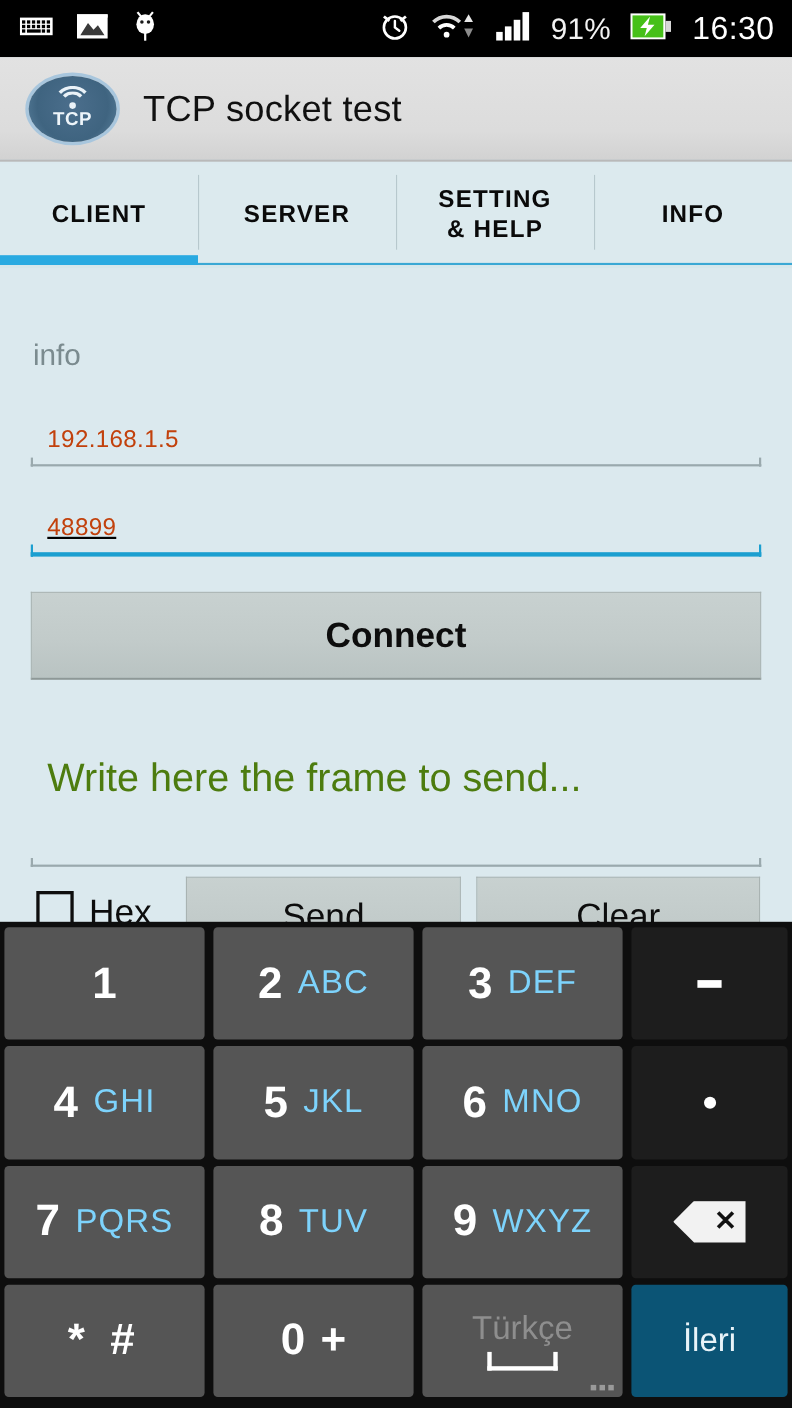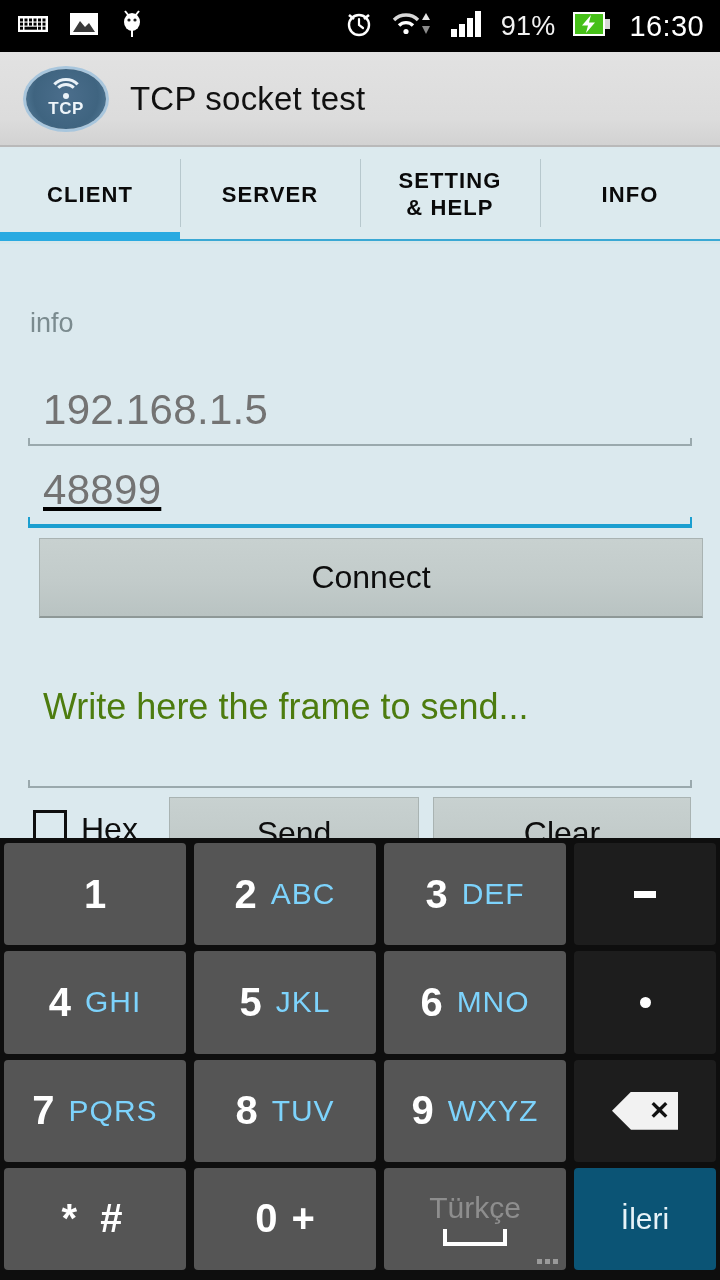--- a/index.html
+++ b/index.html
@@ -171,22 +171,22 @@
     left: 30px; top: 308px;
     color: #7b8b8f;
     font-size: 27px;
   }
   .field {
     position: absolute;
     left: 28px;
     width: 664px;
   }
   .field .value {
-    color: #737373;
-    font-size: 42px;
+    color: #c2410c;
+    font-size: 22px;
     padding-left: 15px;
     letter-spacing: 0.3px;
   }
   .field .placeholder {
     color: #4d7c0f;
     font-size: 36px;
     padding-left: 15px;
   }
   .underline {
     margin-top: 10px;
@@ -222,23 +222,24 @@
     background: linear-gradient(to bottom, #c8d1d0 0%, #c2cbca 55%, #b9c3c2 100%);
     border: 1px solid #a9b3b2;
     border-bottom: 2px solid #8e9897;
     color: #0d0d0d;
     display: flex;
     align-items: center;
     justify-content: center;
     box-sizing: border-box;
   }
   #connect-btn {
-    left: 39px; top: 538px;
+    left: 28px; top: 538px;
     width: 664px; height: 80px;
     font-size: 32px;
+    font-weight: bold;
   }
   #send-btn {
     left: 169px; top: 797px;
     width: 250px; height: 74px;
     font-size: 32px;
   }
   #clear-btn {
     left: 433px; top: 797px;
     width: 258px; height: 74px;
     font-size: 32px;

